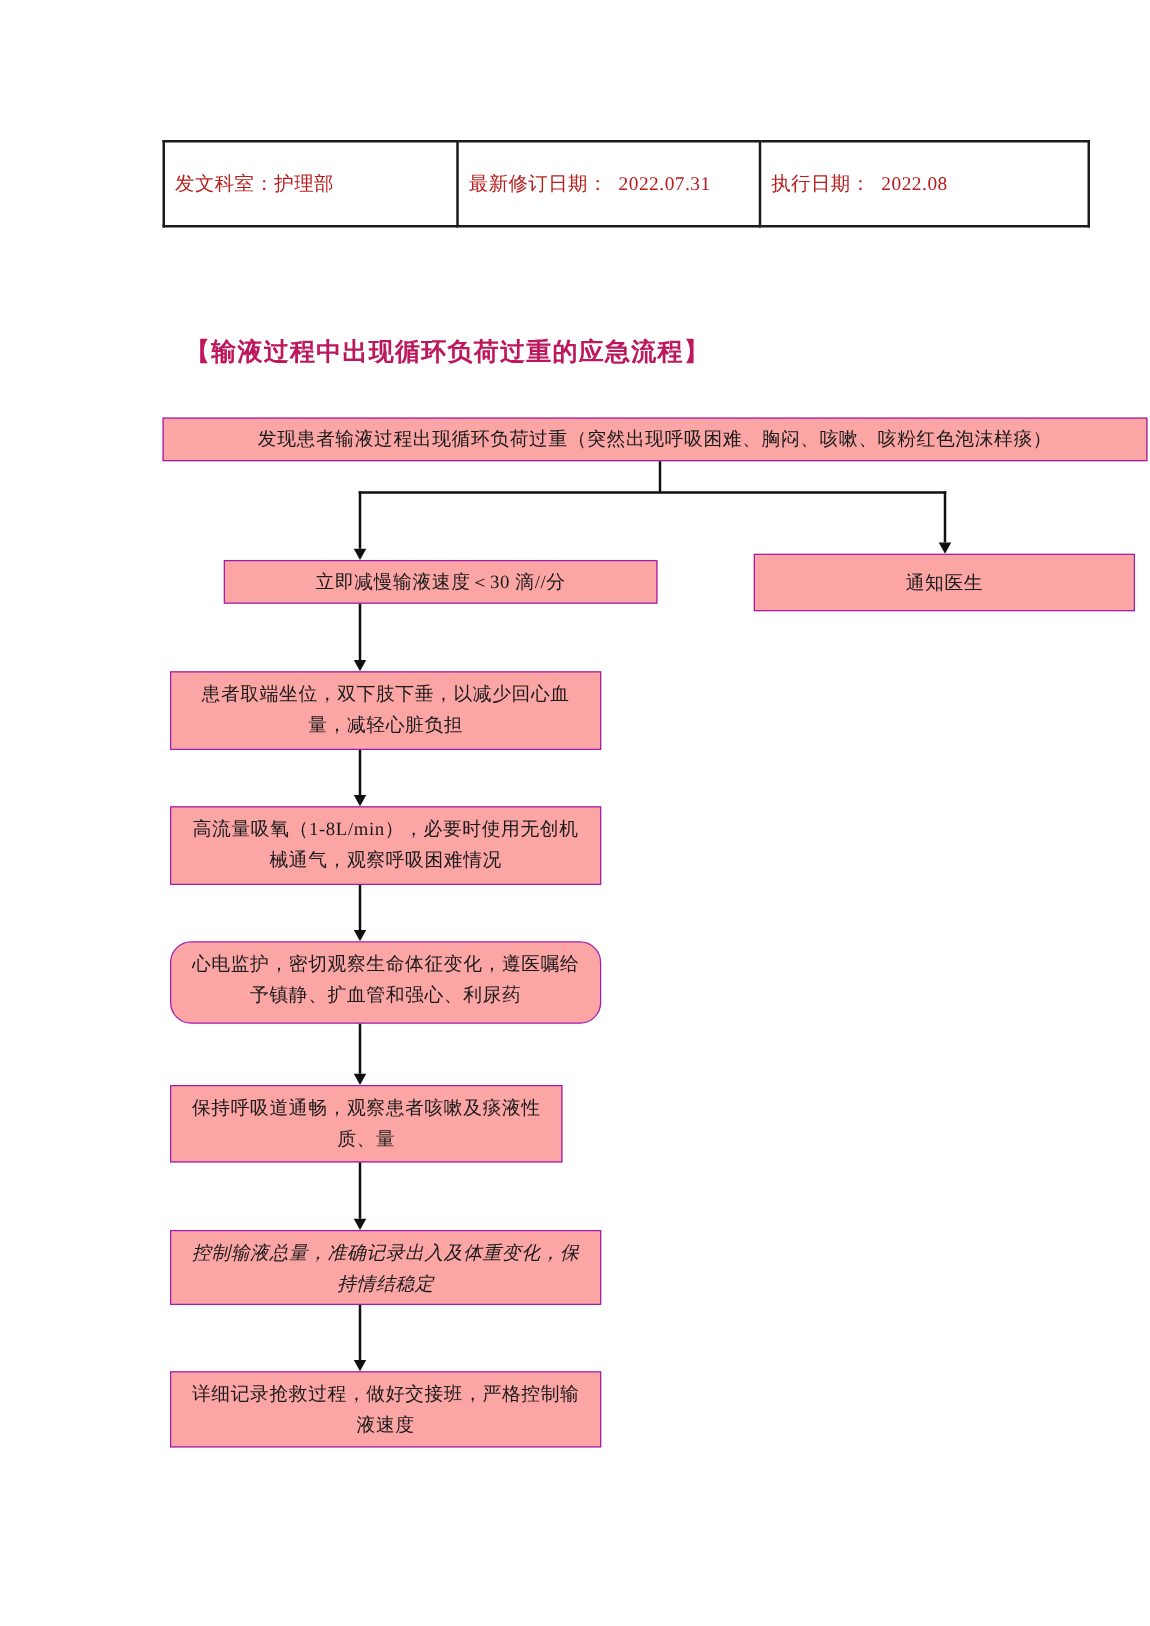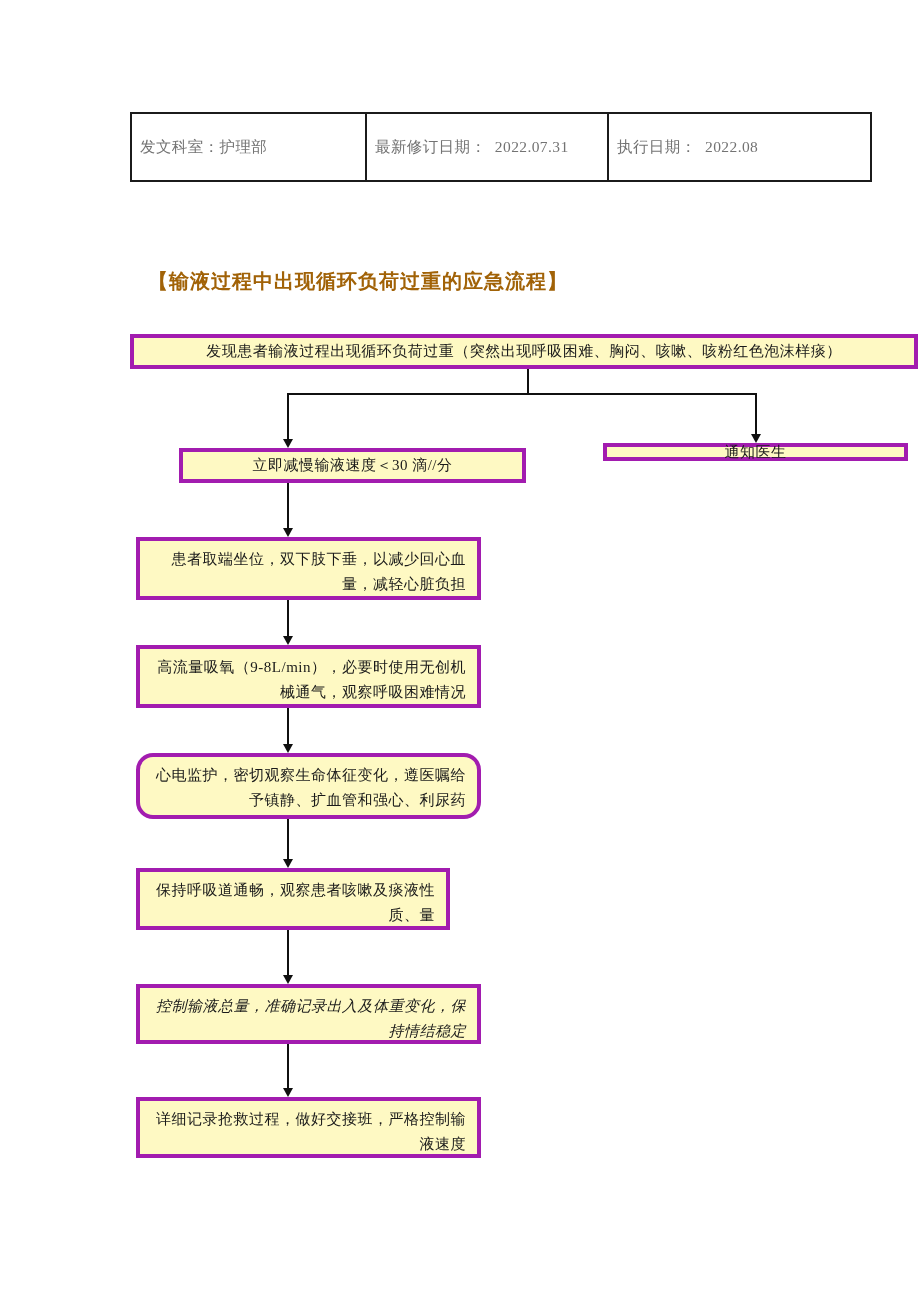--- a/index.html
+++ b/index.html
@@ -10,37 +10,37 @@
   }
   
   table.meta{
     position:absolute;left:130px;top:112px;width:710px;
     border-collapse:collapse;table-layout:fixed;
   }
   table.meta td{
     border:2px solid #1b1b1b;
     font-size:15.5px;letter-spacing:0.4px;
     padding:0 0 0 8px;vertical-align:middle;
-    white-space:pre-wrap;color:#737373;
+    white-space:pre-wrap;color:#b91c1c;
   }
   tr.r1 td{height:66px;}
   tr.r2 td{height:63px;}
   
   .doc-title{
     position:absolute;left:148px;top:268px;margin:0;
     font-family:"Liberation Sans","DejaVu Sans",sans-serif;
-    font-size:20px;font-weight:700;letter-spacing:1px;color:#a16207;
+    font-size:20px;font-weight:700;letter-spacing:1px;color:#be185d;
   }
   
   .fbox{
-    position:absolute;background:#fef9c3;border:4px solid #a21caf;
+    position:absolute;background:#fca5a5;border:1px solid #a21caf;
     font-size:15px;color:#1a1a1a;letter-spacing:0.5px;box-sizing:border-box;
   }
   .fbox.center{display:flex;align-items:center;justify-content:center;text-align:center;}
-  .fbox.multi{padding:6px 11px 0 11px;line-height:25px;text-align:right;}
+  .fbox.multi{padding:6px 11px 0 11px;line-height:25px;text-align:center;}
   .vline{position:absolute;width:2px;background:#101010;}
   .hline{position:absolute;height:2px;background:#101010;}
   .arrowhead{
     position:absolute;width:0;height:0;
     border-left:5px solid transparent;border-right:5px solid transparent;
     border-top:9px solid #101010;
   }
 </style>
 </head>
 <body>
@@ -65,33 +65,33 @@
 
     <div class="vline" style="left:527px;top:369px;height:25px;"></div>
     <div class="hline" style="left:287px;top:393px;width:470px;"></div>
 
     <div class="vline" style="left:287px;top:393px;height:46px;"></div>
     <div class="arrowhead" style="left:283px;top:439px;"></div>
 
     <div class="vline" style="left:755px;top:393px;height:41px;"></div>
     <div class="arrowhead" style="left:751px;top:434px;"></div>
 
-    <div class="fbox center" style="left:603px;top:443px;width:305px;height:18px;">通知医生</div>
+    <div class="fbox center" style="left:603px;top:443px;width:305px;height:46px;">通知医生</div>
 
     <div class="fbox center" style="left:135px;top:448px;width:347px;height:35px;margin-left:44px;">立即减慢输液速度＜30 滴//分</div>
 
     <div class="vline" style="left:287px;top:483px;height:45px;"></div>
     <div class="arrowhead" style="left:283px;top:528px;"></div>
 
     <div class="fbox multi" style="left:136px;top:537px;width:345px;height:63px;">患者取端坐位，双下肢下垂，以减少回心血量，减轻心脏负担</div>
 
     <div class="vline" style="left:287px;top:600px;height:36px;"></div>
     <div class="arrowhead" style="left:283px;top:636px;"></div>
 
-    <div class="fbox multi" style="left:136px;top:645px;width:345px;height:63px;">高流量吸氧（9-8L/min），必要时使用无创机械通气，观察呼吸困难情况</div>
+    <div class="fbox multi" style="left:136px;top:645px;width:345px;height:63px;">高流量吸氧（1-8L/min），必要时使用无创机械通气，观察呼吸困难情况</div>
 
     <div class="vline" style="left:287px;top:708px;height:36px;"></div>
     <div class="arrowhead" style="left:283px;top:744px;"></div>
 
     <div class="fbox multi" style="left:136px;top:753px;width:345px;height:66px;border-radius:17px;">心电监护，密切观察生命体征变化，遵医嘱给予镇静、扩血管和强心、利尿药</div>
 
     <div class="vline" style="left:287px;top:819px;height:40px;"></div>
     <div class="arrowhead" style="left:283px;top:859px;"></div>
 
     <div class="fbox multi" style="left:136px;top:868px;width:314px;height:62px;">保持呼吸道通畅，观察患者咳嗽及痰液性质、量</div>

